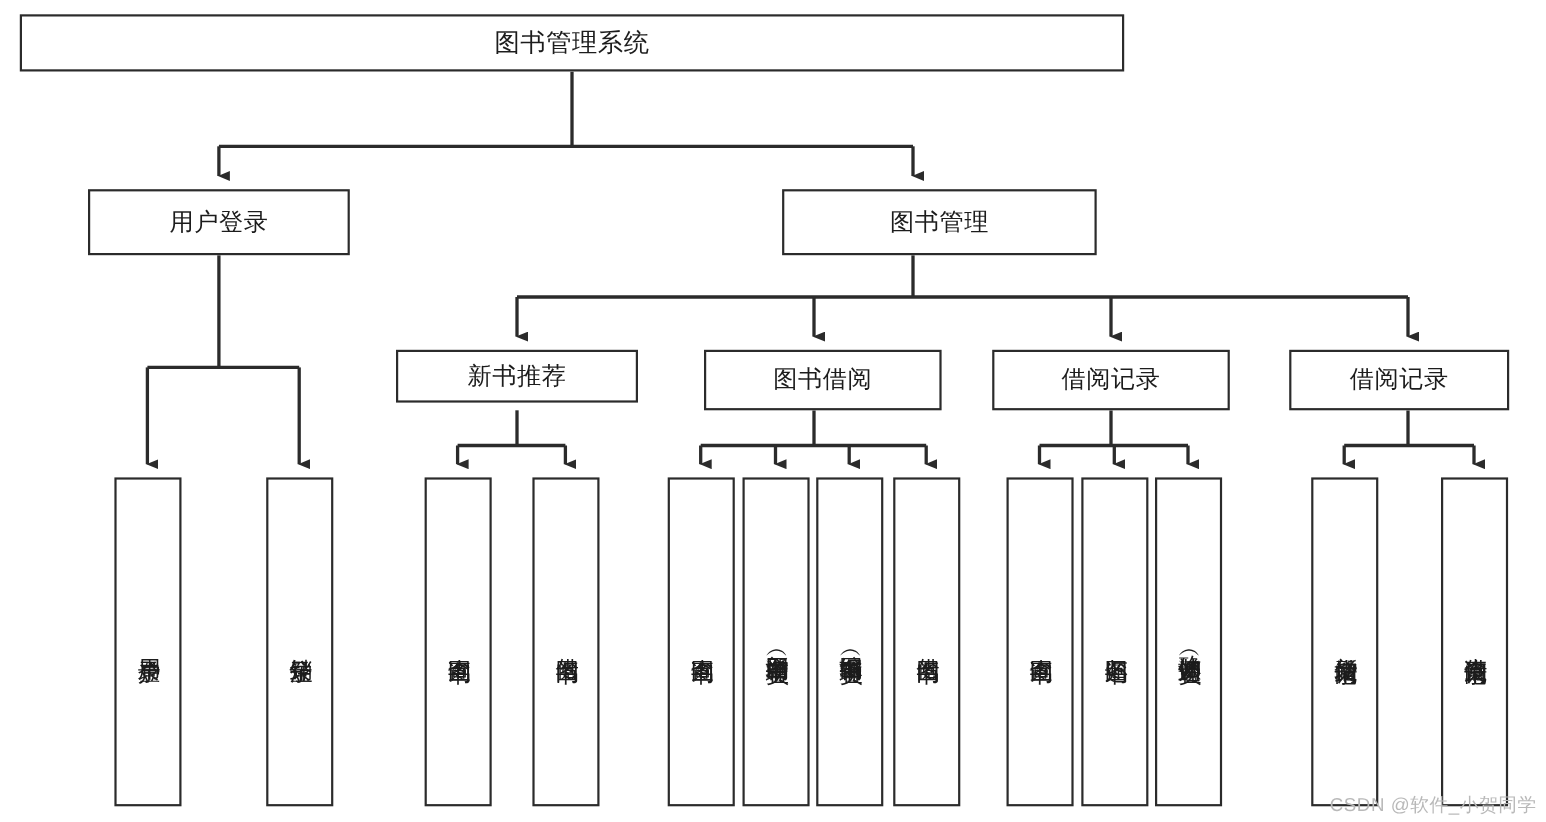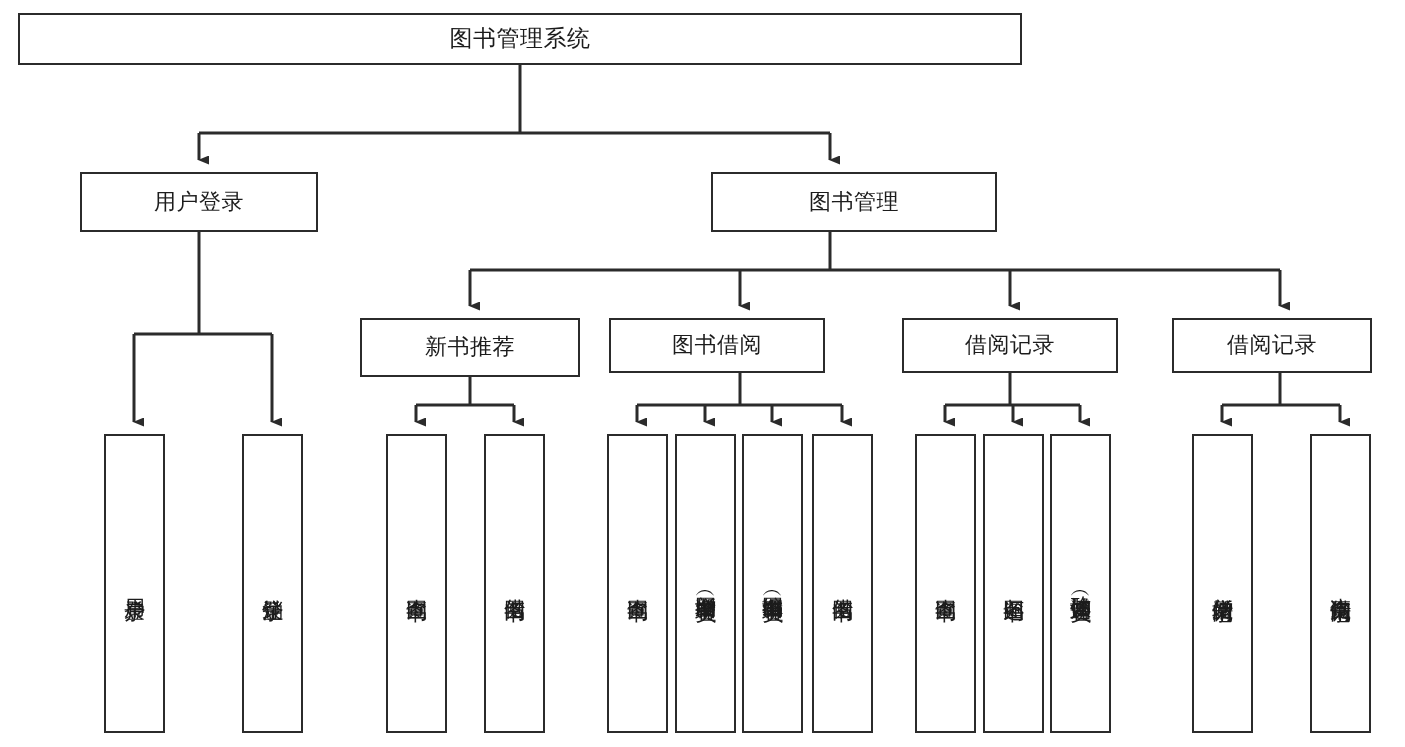--- a/index.html
+++ b/index.html
@@ -124,24 +124,24 @@
   <div id="node-layer">
       <div class="node-box root" style="left: 18px; top: 13px; width: 1004px; height: 52px;">
         <span class="node-label-h">图书管理系统</span>
       </div>
       <div class="node-box" style="left: 80px; top: 172px; width: 238px; height: 60px;">
         <span class="node-label-h">用户登录</span>
       </div>
       <div class="node-box" style="left: 711px; top: 172px; width: 286px; height: 60px;">
         <span class="node-label-h">图书管理</span>
       </div>
-      <div class="node-box" style="left: 360px; top: 318px; width: 220px; height: 59px;">
+      <div class="node-box" style="left: 360px; top: 318px; width: 220px; height: 48px;">
         <span class="node-label-h">新书推荐</span>
       </div>
-      <div class="node-box" style="left: 609px; top: 318px; width: 216px; height: 55px;">
+      <div class="node-box" style="left: 640px; top: 318px; width: 216px; height: 55px;">
         <span class="node-label-h">图书借阅</span>
       </div>
       <div class="node-box" style="left: 902px; top: 318px; width: 216px; height: 55px;">
         <span class="node-label-h">借阅记录</span>
       </div>
       <div class="node-box" style="left: 1172px; top: 318px; width: 200px; height: 55px;">
         <span class="node-label-h">借阅记录</span>
       </div>
       <div class="node-box vertical" style="left: 104px; top: 434px; width: 61px; height: 299px;">
         <span class="node-label-v">用户登录</span>
@@ -177,13 +177,14 @@
         <span class="node-label-v">确认归还（管理员）</span>
       </div>
       <div class="node-box vertical" style="left: 1192px; top: 434px; width: 61px; height: 299px;">
         <span class="node-label-v">新增借阅记录</span>
       </div>
       <div class="node-box vertical" style="left: 1310px; top: 434px; width: 61px; height: 299px;">
         <span class="node-label-v">查询借阅记录</span>
       </div>
     </div>
 
+  <div id="watermark">CSDN @软件_小贺同学</div>
 </div>
 
 </body></html>

